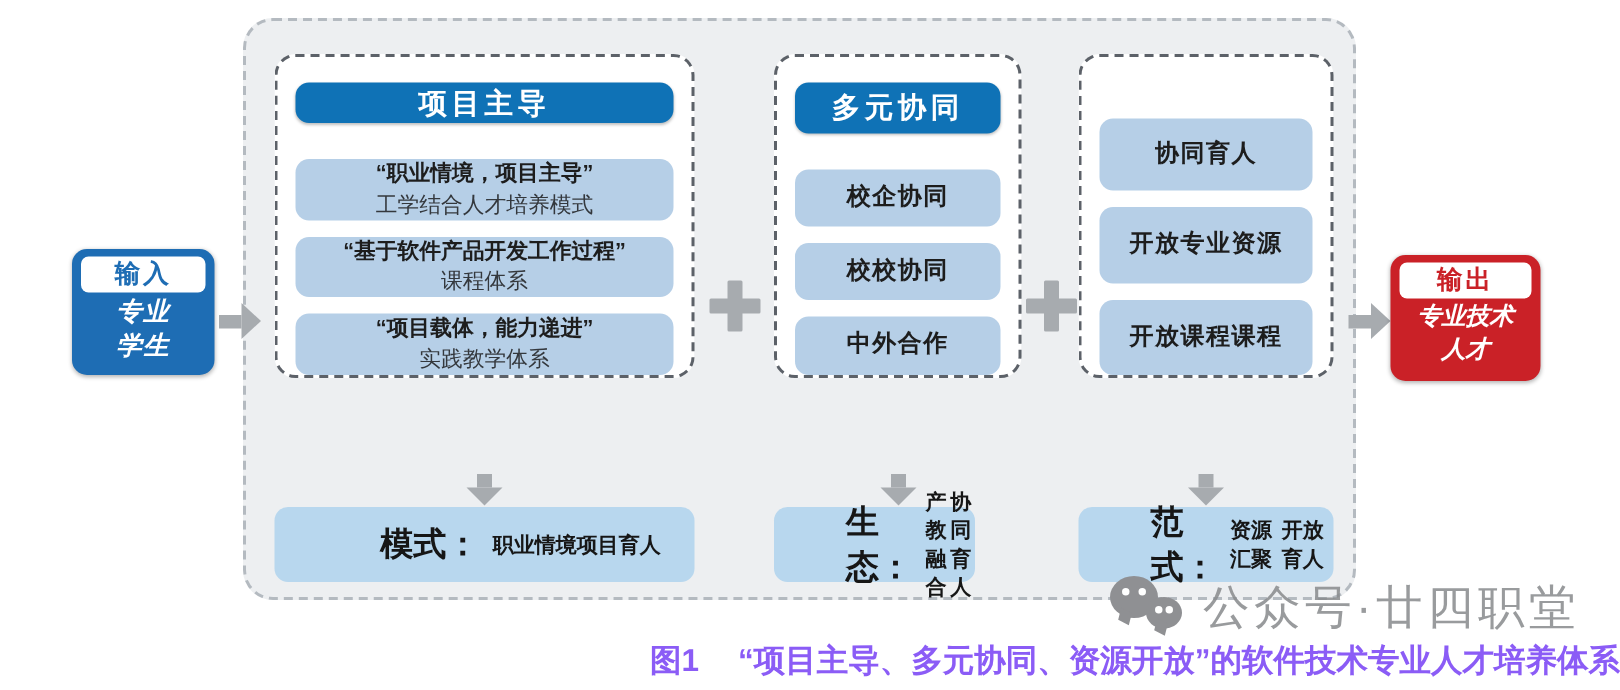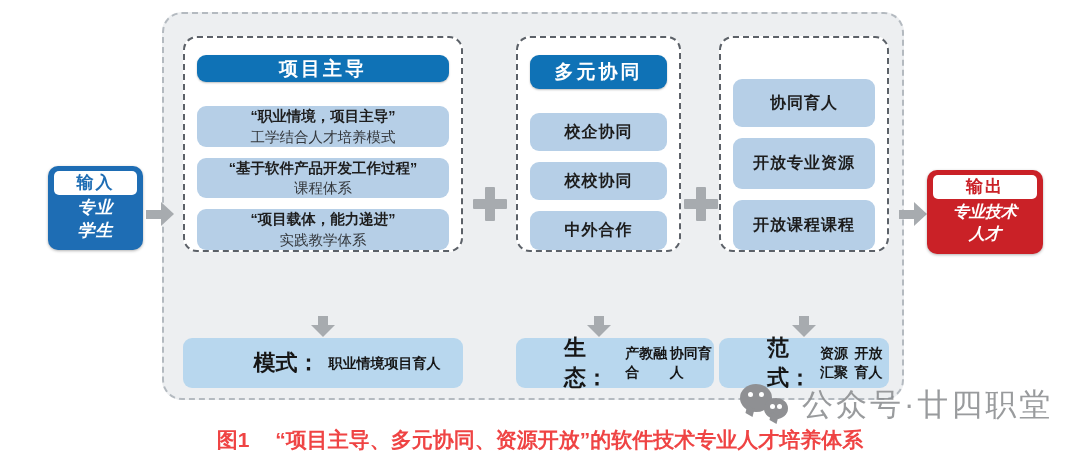--- a/index.html
+++ b/index.html
@@ -51,51 +51,51 @@
     display:flex; flex-direction:column; align-items:center;}
   .d-arrow .stem{width:10px; height:9px; background:#a7abaf;}
   .d-arrow .head{width:0; height:0; border-left:12px solid transparent;
     border-right:12px solid transparent; border-top:12px solid #a7abaf;}
   .da1{left:310px;} .da2{left:586px;} .da3{left:791px;}
   
   .summary{
     position:absolute; top:338px; height:50px; border-radius:9px; background:#b8d7ee;
     display:flex; align-items:center; justify-content:center; gap:9px; box-sizing:border-box;padding-left:48px;
   }
-  .s1{left:183px; width:280px;} .s2{left:516px; width:198px;justify-content:space-between;} .s3{left:719px; width:170px;}
+  .s1{left:183px; width:280px;} .s2{left:516px; width:134px;justify-content:space-between;} .s3{left:719px; width:170px;}
   .s-label{font-weight:bold; font-size:22px; color:#161616;}
   .s-lines{display:flex; flex-direction:row; text-align:left;}
   .s-lines span{font-weight:bold; font-size:14px; line-height:1.35; color:#161616;}
   
   .io-node{
     position:absolute; border-radius:10px; color:#ffffff; text-align:center;
     box-sizing:border-box; padding:5px 6px 4px 6px;
     box-shadow:0 1px 3px rgba(0,0,0,.3);
   }
   .io-in{left:48px; top:166px; width:95px; height:84px; background:#1e6db4;}
-  .io-out{left:927px; top:170px; width:116px; height:84px; background:#ca2127;}
+  .io-out{left:927px; top:170px; width:100px; height:84px; background:#ca2127;}
   .io-badge{
     background:#ffffff; border-radius:5px; height:24px; line-height:24px;
     font-weight:800; font-size:17px; letter-spacing:2px; margin-bottom:2px;
   }
   .io-in .io-badge{color:#1e6db4;}
   .io-out .io-badge{color:#ca2127;}
   .io-lines{display:flex; flex-direction:column;}
   .io-lines span{font-weight:bold; font-size:17px; line-height:1.35; letter-spacing:1px;font-style:italic;}
   .io-out .io-lines span{font-size:16px; letter-spacing:0;}
   
   .h-arrow{position:absolute; display:flex; align-items:center; width:30px; height:24px;}
   .h-arrow .stem{width:15px; height:9px; background:#a7abaf;}
   .h-arrow .head{width:0; height:0; border-top:12px solid transparent;
     border-bottom:12px solid transparent; border-left:13px solid #a7abaf;}
   .ha-in{left:146px; top:202px;} .ha-out{left:899px; top:202px;}
   
   .caption{
-    position:absolute; left:0; top:426px; width:1080px; text-align:center;
-    font-weight:bold; font-size:21px; color:#ef4444;
+    position:absolute; left:0; top:426px; width:1080px; text-align:right;
+    font-weight:bold; font-size:21px; color:#8b5cf6;
   }
   .caption .fig{margin-right:26px;}
   
   .watermark{
     position:absolute; left:738px; top:382px; display:flex; align-items:center; gap:8px;
     z-index:5; pointer-events:none;
   }
   .wm-icons{position:relative; width:56px; height:46px;}
   .bubble{position:absolute; background:#8f9093; border-radius:50%;}
   .bubble.big{left:2px; top:2px; width:32px; height:28px;}

